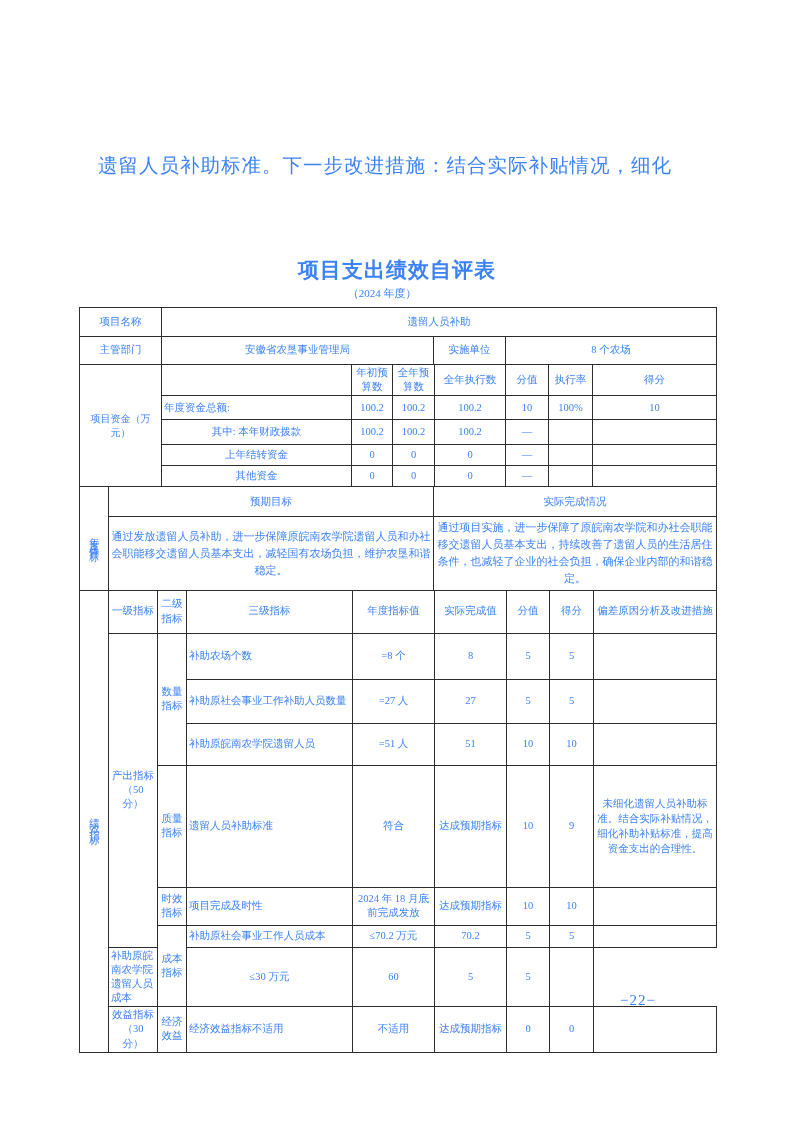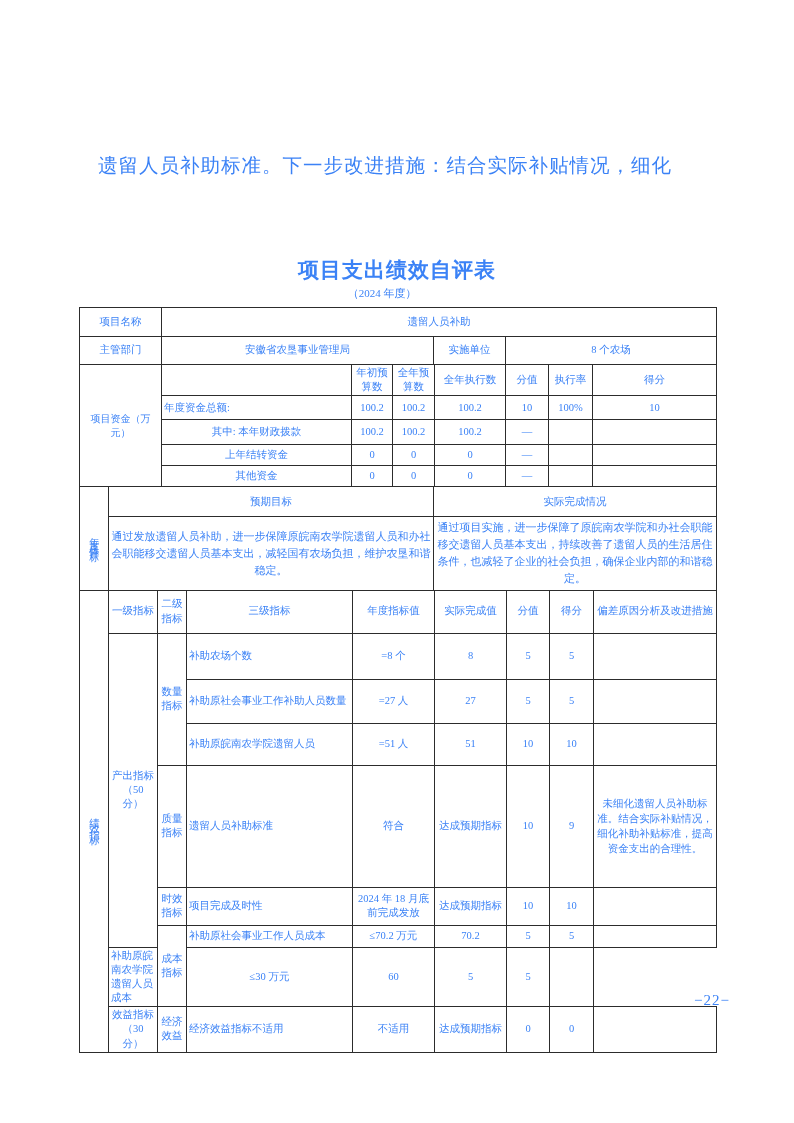--- a/index.html
+++ b/index.html
@@ -48,21 +48,21 @@
   .v-label{
     writing-mode:vertical-rl;text-orientation:upright;
     letter-spacing:3px;margin:0 auto;display:block;
   }
   .v-wide{letter-spacing:6px;}
   .goal-text{font-size:11px;text-align:center;line-height:1.55;padding:2px 1px;}
   .dev-text{font-size:10.5px;line-height:1.45;margin-left:25px;}
   
   .page-number{
     position:absolute;left:620px;top:992px;width:110px;
-    text-align:right;font-size:15px;letter-spacing:1px;
+    text-align:left;font-size:15px;letter-spacing:1px;
   }
 </style>
 </head>
 <body>
 
 <div class="page">
 
   <div class="intro">
     <div>遗留人员补助标准。下一步改进措施：结合实际补贴情况，细化</div>
   </div>

